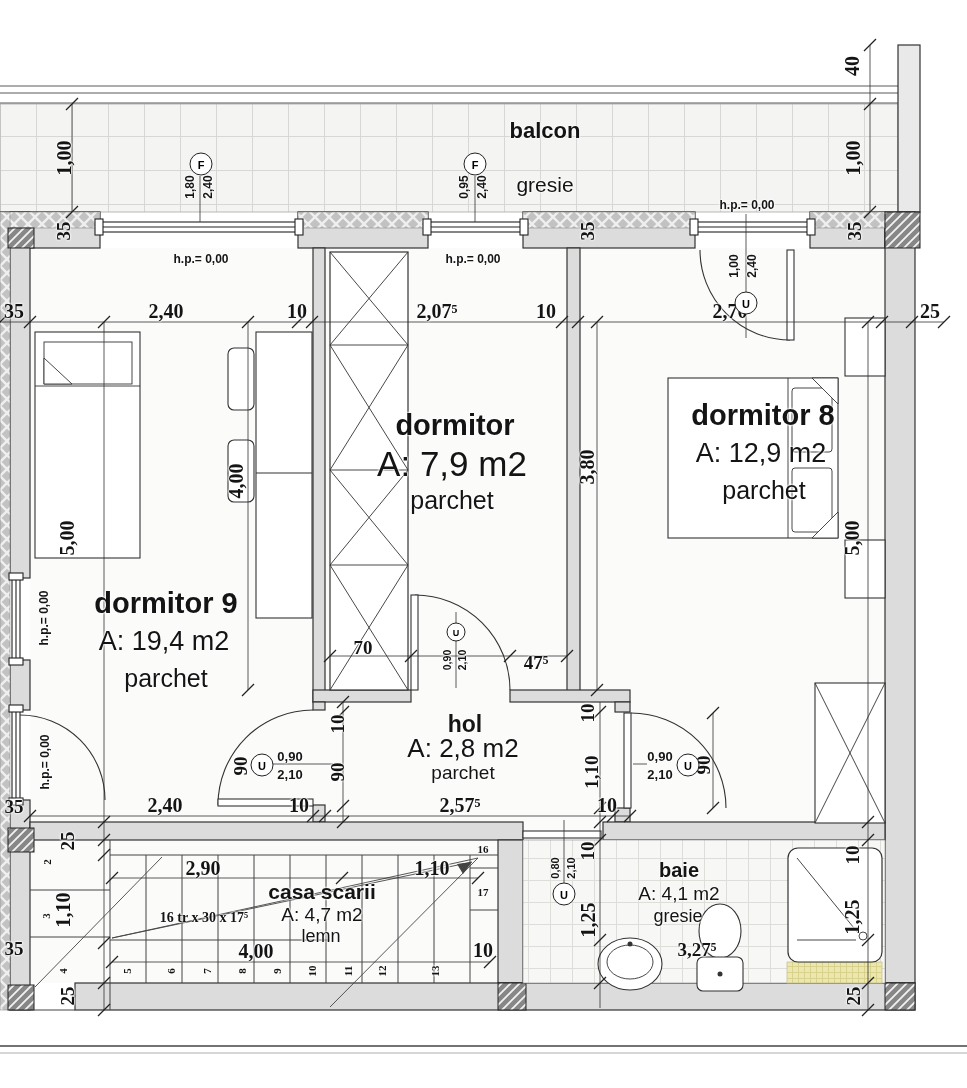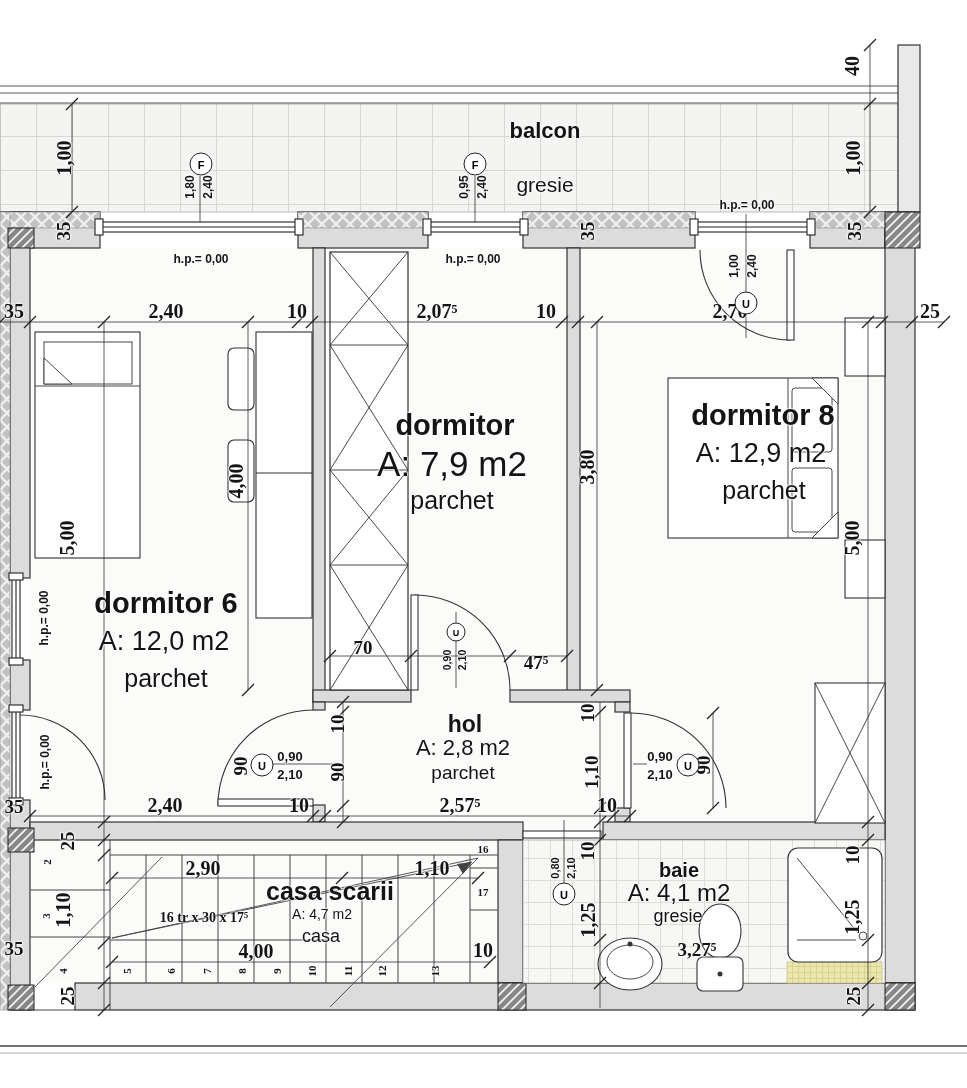--- a/index.html
+++ b/index.html
@@ -267,31 +267,31 @@
 <span class="lbl dim" style="left:437px;top:311px">2,07⁵</span>
 <span class="lbl dim" style="left:546px;top:311px">10</span>
 <span class="lbl dim" style="left:730px;top:311px">2,70</span>
 <span class="lbl dim" style="left:930px;top:311px">25</span>
 
 <span class="lbl dim v" style="left:67px;top:538px">5,00</span>
 <span class="lbl dim v" style="left:236px;top:481px">4,00</span>
 <span class="lbl dim v" style="left:587px;top:467px">3,80</span>
 <span class="lbl dim v" style="left:852px;top:538px">5,00</span>
 
-<span class="lbl room-name" style="left:166px;top:603px;font-size:29px">dormitor 6</span>
-<span class="lbl room-sub" style="left:164px;top:641px;font-size:27px">A: 12,0 m2</span>
+<span class="lbl room-name" style="left:166px;top:603px;font-size:29px">dormitor 9</span>
+<span class="lbl room-sub" style="left:164px;top:641px;font-size:27px">A: 19,4 m2</span>
 <span class="lbl room-sub" style="left:166px;top:678px;font-size:25px">parchet</span>
 <span class="lbl room-name" style="left:455px;top:425px;font-size:29px">dormitor</span>
 <span class="lbl room-sub" style="left:452px;top:463px;font-size:35px">A: 7,9 m2</span>
 <span class="lbl room-sub" style="left:452px;top:500px;font-size:25px">parchet</span>
 <span class="lbl room-name" style="left:763px;top:415px;font-size:29px">dormitor 8</span>
 <span class="lbl room-sub" style="left:761px;top:453px;font-size:27px">A: 12,9 m2</span>
 <span class="lbl room-sub" style="left:764px;top:490px;font-size:25px">parchet</span>
 <span class="lbl room-name" style="left:465px;top:724px;font-size:23px">hol</span>
-<span class="lbl room-sub" style="left:463px;top:748px;font-size:22px">A: 2,8 m2</span>
+<span class="lbl room-sub" style="left:463px;top:748px;font-size:26px">A: 2,8 m2</span>
 <span class="lbl room-sub" style="left:463px;top:772px;font-size:19px">parchet</span>
 
 <span class="lbl dim dim-s" style="left:363px;top:647px">70</span>
 <span class="lbl dim dim-s" style="left:536px;top:662px">47⁵</span>
 
 <span class="lbl dim dim-s v" style="left:337px;top:724px">10</span>
 <span class="lbl dim dim-s v" style="left:337px;top:772px">90</span>
 <span class="lbl dim dim-s v" style="left:240px;top:766px">90</span>
 <span class="lbl dim dim-s v" style="left:587px;top:713px">10</span>
 <span class="lbl dim dim-s v" style="left:591px;top:772px">1,10</span>
@@ -306,42 +306,42 @@
 <span class="lbl dim dim-s v" style="left:67px;top:841px">25</span>
 <span class="lbl dim v" style="left:63px;top:910px">1,10</span>
 <span class="lbl dim dim-s" style="left:14px;top:948px">35</span>
 <span class="lbl dim dim-s v" style="left:67px;top:996px">25</span>
 
 <span class="lbl dim" style="left:203px;top:868px">2,90</span>
 <span class="lbl dim" style="left:432px;top:868px">1,10</span>
 <span class="lbl dim dim-n" style="left:204px;top:918px">16 tr x 30 x 17⁵</span>
 <span class="lbl dim" style="left:256px;top:951px">4,00</span>
 <span class="lbl dim" style="left:483px;top:950px">10</span>
-<span class="lbl room-name" style="left:330px;top:891px;font-size:25px">casa scarii</span>
-<span class="lbl room-sub" style="left:322px;top:914px;font-size:14px">A: 4,7 m2</span>
-<span class="lbl room-sub" style="left:321px;top:936px;font-size:18px">casa</span>
+<span class="lbl room-name" style="left:322px;top:891px;font-size:21px">casa scarii</span>
+<span class="lbl room-sub" style="left:322px;top:914px;font-size:19px">A: 4,7 m2</span>
+<span class="lbl room-sub" style="left:321px;top:936px;font-size:18px">lemn</span>
 <span class="lbl dim dim-xs v" style="left:47px;top:862px">2</span>
 <span class="lbl dim dim-xs v" style="left:46px;top:916px">3</span>
 <span class="lbl dim dim-xs v" style="left:63px;top:971px">4</span>
 <span class="lbl dim dim-xs v" style="left:127px;top:971px">5</span>
 <span class="lbl dim dim-xs v" style="left:171px;top:971px">6</span>
 <span class="lbl dim dim-xs v" style="left:207px;top:971px">7</span>
 <span class="lbl dim dim-xs v" style="left:242px;top:971px">8</span>
 <span class="lbl dim dim-xs v" style="left:277px;top:971px">9</span>
 <span class="lbl dim dim-xs v" style="left:312px;top:971px">10</span>
 <span class="lbl dim dim-xs v" style="left:348px;top:971px">11</span>
 <span class="lbl dim dim-xs v" style="left:382px;top:971px">12</span>
 <span class="lbl dim dim-xs v" style="left:435px;top:971px">13</span>
 <span class="lbl dim dim-xs" style="left:483px;top:892px">17</span>
 <span class="lbl dim dim-xs" style="left:483px;top:849px">16</span>
 
 <span class="lbl dim dim-s v" style="left:587px;top:851px">10</span>
 <span class="lbl dim v" style="left:588px;top:920px">1,25</span>
 <span class="lbl room-name" style="left:679px;top:870px;font-size:20px">baie</span>
-<span class="lbl room-sub" style="left:679px;top:893px;font-size:24px">A: 4,1 m2</span>
+<span class="lbl room-sub" style="left:679px;top:893px;font-size:19px">A: 4,1 m2</span>
 <span class="lbl room-sub" style="left:678px;top:916px;font-size:18px">gresie</span>
 <span class="lbl dim dim-s" style="left:697px;top:949px">3,27⁵</span>
 
 <span class="lbl dim dim-s v" style="left:852px;top:855px">10</span>
 <span class="lbl dim v" style="left:852px;top:917px">1,25</span>
 <span class="lbl dim dim-s v" style="left:853px;top:996px">25</span>
 
 </div>
 
 </body></html>

